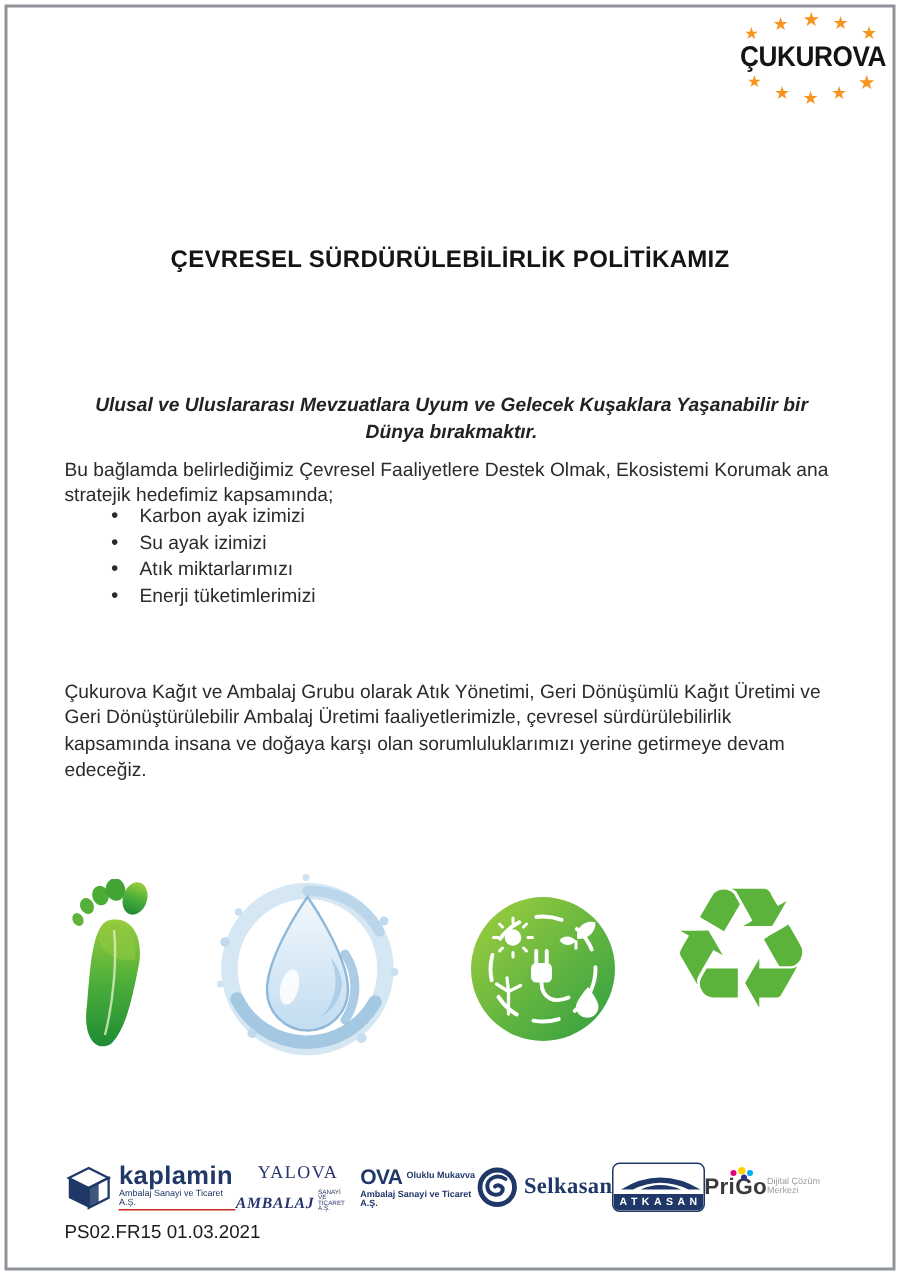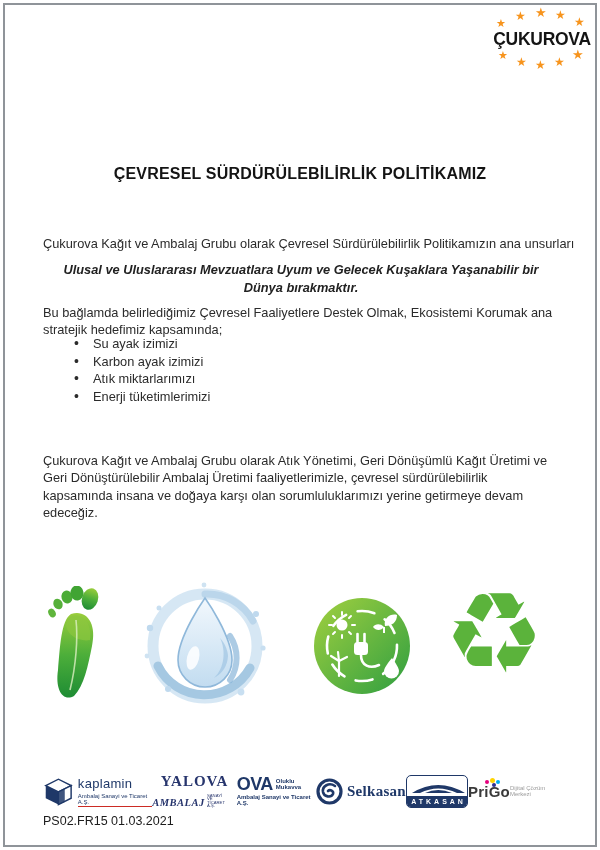--- a/index.html
+++ b/index.html
@@ -38,30 +38,30 @@
   .icon-water{left:138px;top:576px;}
   .icon-eco{left:312px;top:596px;}
   .icon-recycle{left:438px;top:580px;width:112px;height:112px;text-align:center;
                 font-family:"DejaVu Sans",sans-serif;font-size:112px;line-height:106px;color:#5BB33B;}
 
   
   .partners{position:absolute;left:43px;top:766px;width:516px;height:50px;
             display:flex;align-items:center;justify-content:space-between;}
   .partner{display:flex;align-items:center;gap:4px;}
   .kaplamin-text{display:flex;flex-direction:column;}
-  .kaplamin-name{font-size:13px;font-weight:400;color:#1F3868;letter-spacing:.3px;line-height:17px;}
+  .kaplamin-name{font-size:17px;font-weight:700;color:#1F3868;letter-spacing:.3px;line-height:17px;}
   .kaplamin-sub{font-size:6px;color:#1F3868;border-bottom:1.5px solid #cc2b24;padding-bottom:1px;margin-top:1px;}
   .yalova{display:flex;flex-direction:column;align-items:center;color:#27356d;font-family:"Liberation Serif",serif;}
-  .yalova-top{font-size:15px;font-weight:700;letter-spacing:1px;line-height:14px;}
+  .yalova-top{font-size:12px;font-weight:400;letter-spacing:1px;line-height:14px;}
   .yalova-bottomrow{display:flex;align-items:flex-end;gap:2px;}
   .yalova-bottom{font-size:10.5px;font-weight:700;letter-spacing:.5px;line-height:10px;font-style:italic;}
   .yalova-tiny{display:flex;flex-direction:column;font-size:6px;line-height:5px;transform:scale(.7);transform-origin:left bottom;font-family:"Liberation Sans",sans-serif;}
   .ova{display:flex;flex-direction:column;}
   .ova-toprow{display:flex;align-items:center;gap:3px;}
-  .ova-name{font-size:18px;font-weight:800;color:#1F3868;line-height:16px;letter-spacing:-.5px;}
+  .ova-name{font-size:14px;font-weight:800;color:#1F3868;line-height:16px;letter-spacing:-.5px;}
   .ova-tag{font-size:6px;font-weight:700;color:#1F3868;}
   .ova-sub{font-size:6px;font-weight:700;color:#1F3868;margin-top:2px;}
   .selkasan-name{font-size:15px;font-weight:700;color:#1F3868;font-family:"Liberation Serif",serif;letter-spacing:.3px;}
   .atkasan{display:flex;flex-direction:column;width:66px;border:1.5px solid #1F3868;border-radius:5px;overflow:hidden;background:#fff;}
   .atkasan-art{height:20px;position:relative;}
   .atkasan-bar{background:#1F3868;color:#fff;font-size:7px;letter-spacing:3px;text-align:center;
                padding:2px 0 2px 3px;font-weight:700;}
   .prigo{display:flex;flex-direction:row;align-items:flex-start;position:relative;}
   .prigo-name{font-size:15px;font-weight:800;color:#3a3a3a;letter-spacing:.2px;line-height:15px;}
   .prigo-sub{font-size:6px;color:#9b9b9b;margin-top:1px;}
@@ -87,27 +87,26 @@
     <span class="star s5">★</span>
     <span class="star s6">★</span>
     <span class="star s7">★</span>
     <span class="star s8">★</span>
     <span class="star s9">★</span>
     <span class="star s10">★</span>
     <div class="brand-name">ÇUKUROVA</div>
   </div>
 
   <div class="doc-title">ÇEVRESEL SÜRDÜRÜLEBİLİRLİK POLİTİKAMIZ</div>
-  <p class="p p-intro">Çukurova Kağıt ve Ambalaj Grubu olarak Çevresel Sürdürülebilirlik Politikamızın ana unsurları</p>
   <p class="p p-mission">Ulusal ve Uluslararası Mevzuatlara Uyum ve Gelecek Kuşaklara Yaşanabilir bir Dünya bırakmaktır.</p>
   <p class="p p-context">Bu bağlamda belirlediğimiz Çevresel Faaliyetlere Destek Olmak, Ekosistemi Korumak ana stratejik hedefimiz kapsamında;</p>
 
   <ul class="bullet-list">
+    <li>Karbon ayak izimizi</li>
     <li>Su ayak izimizi</li>
-    <li>Karbon ayak izimizi</li>
     <li>Atık miktarlarımızı</li>
     <li>Enerji tüketimlerimizi</li>
   </ul>
 
   <p class="p p-closing">Çukurova Kağıt ve Ambalaj Grubu olarak Atık Yönetimi, Geri Dönüşümlü Kağıt Üretimi ve Geri Dönüştürülebilir Ambalaj Üretimi faaliyetlerimizle, çevresel sürdürülebilirlik kapsamında insana ve doğaya karşı olan sorumluluklarımızı yerine getirmeye devam edeceğiz.</p>
 
   <div class="icon-box icon-footprint">
     <svg width="66" height="118" viewBox="0 0 66 118">
       <defs>
         <linearGradient id="footGrad" x1="0" y1="0" x2="0" y2="1">

